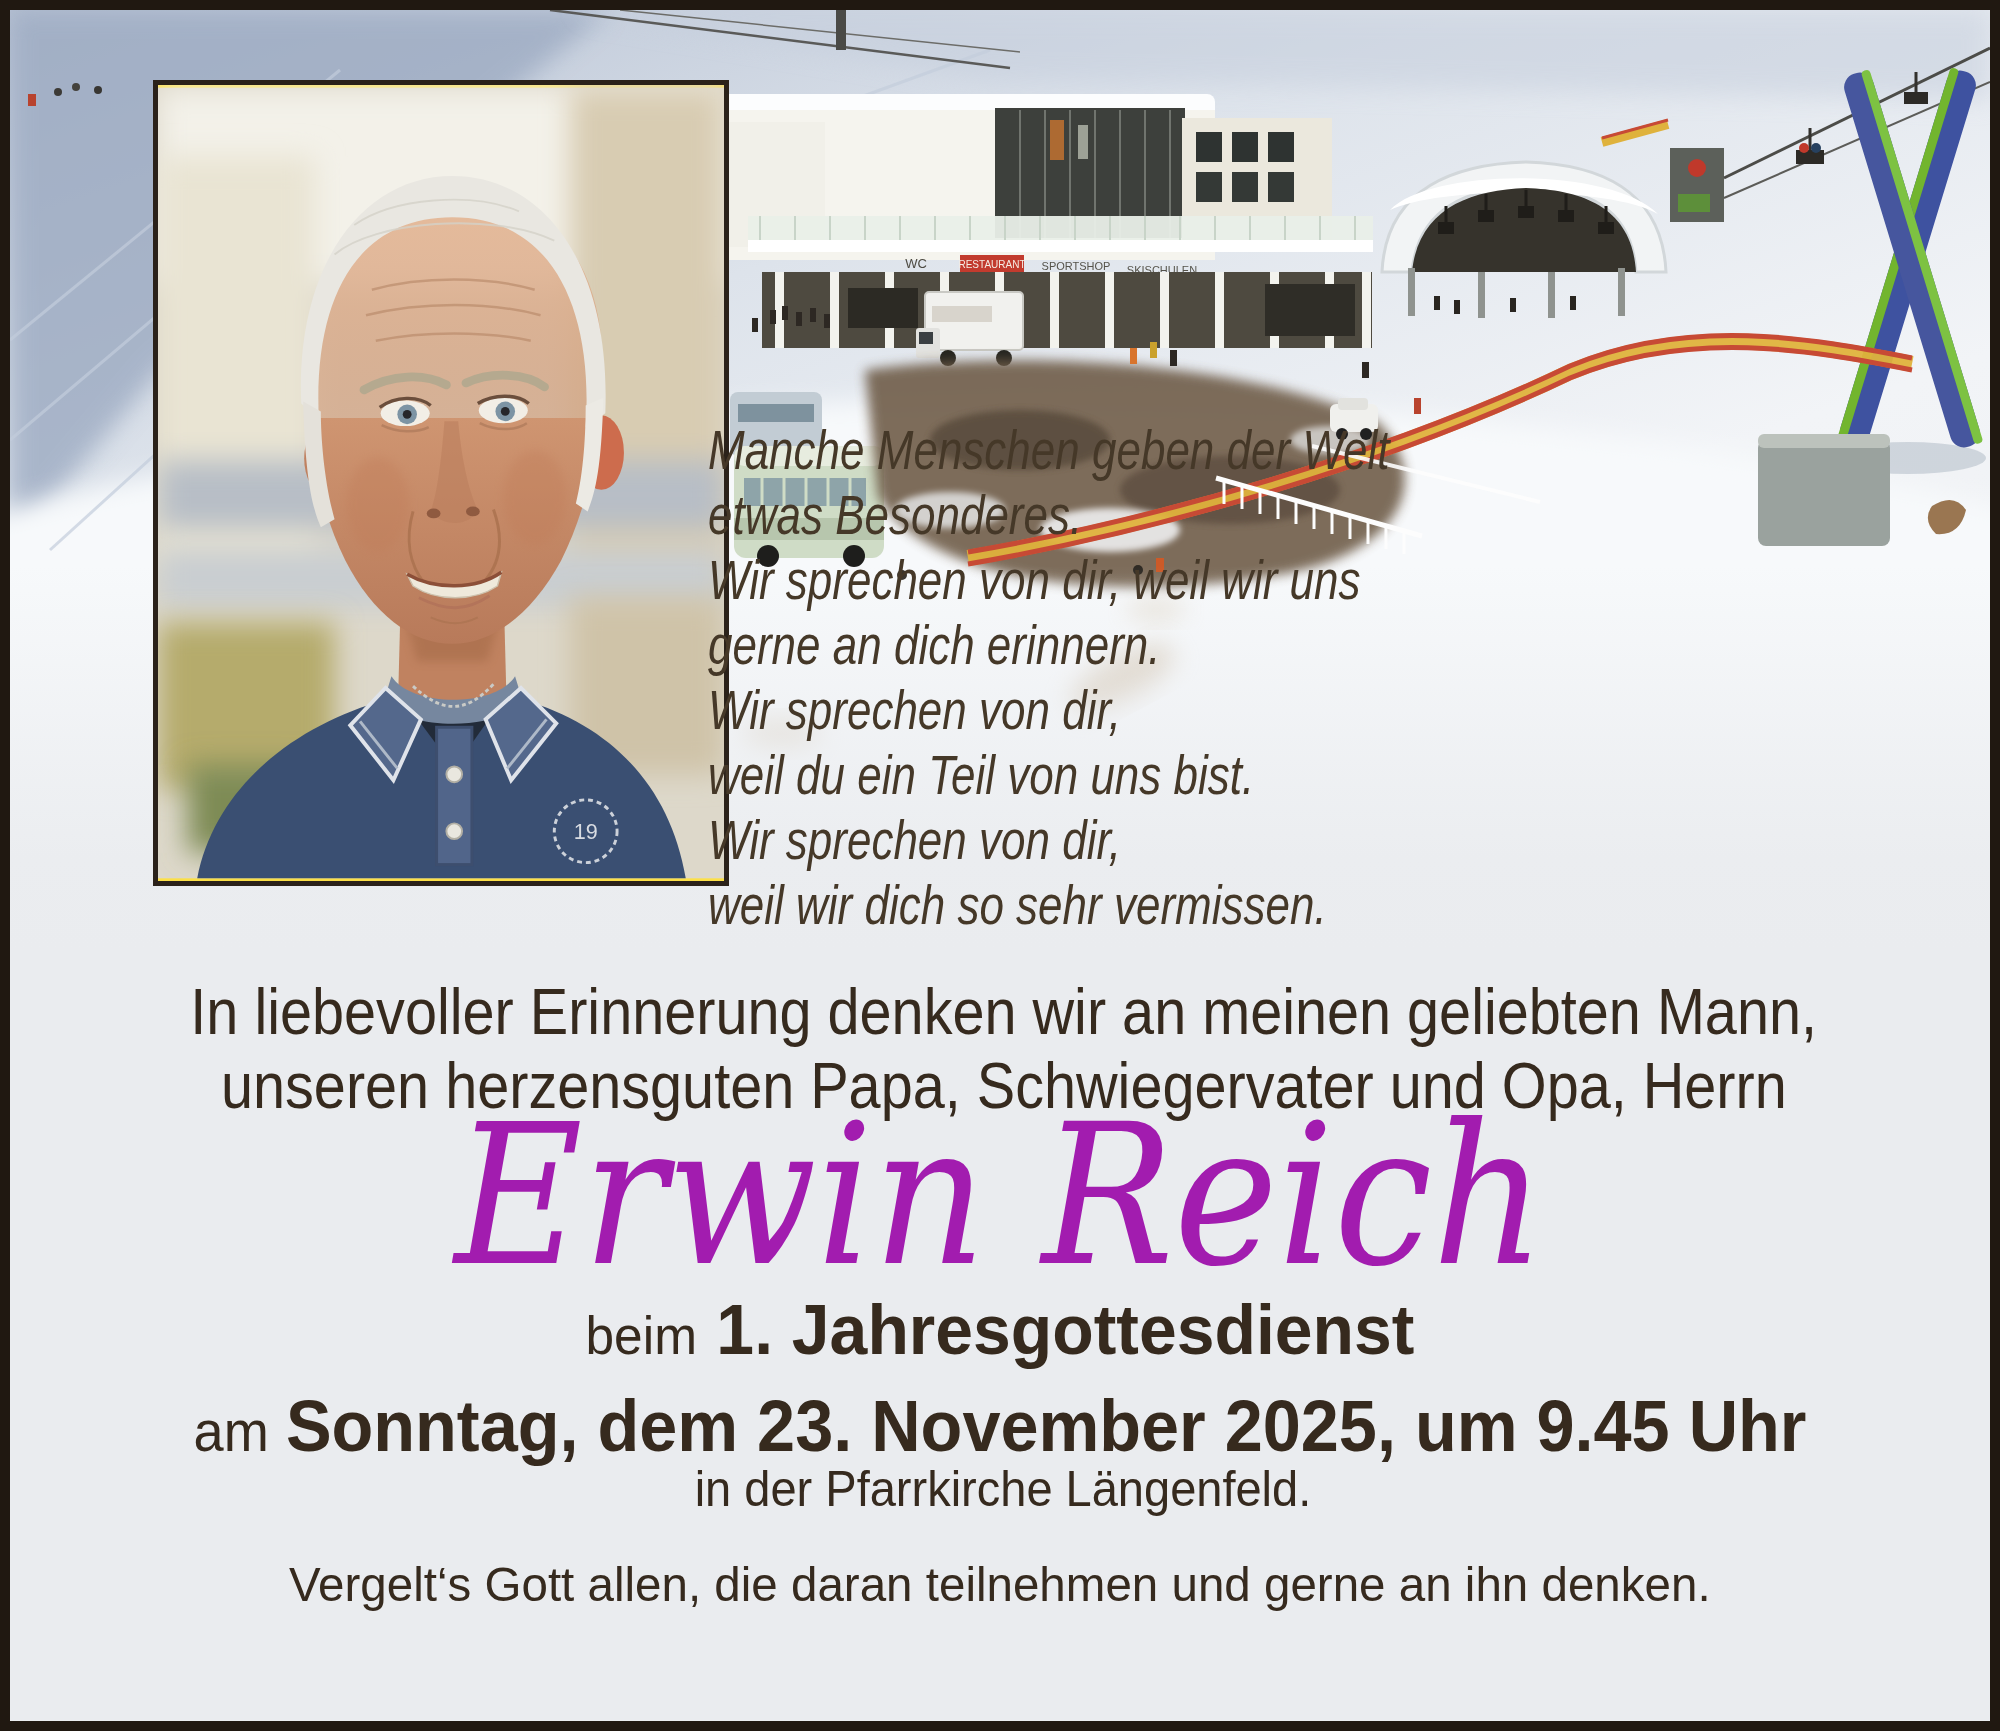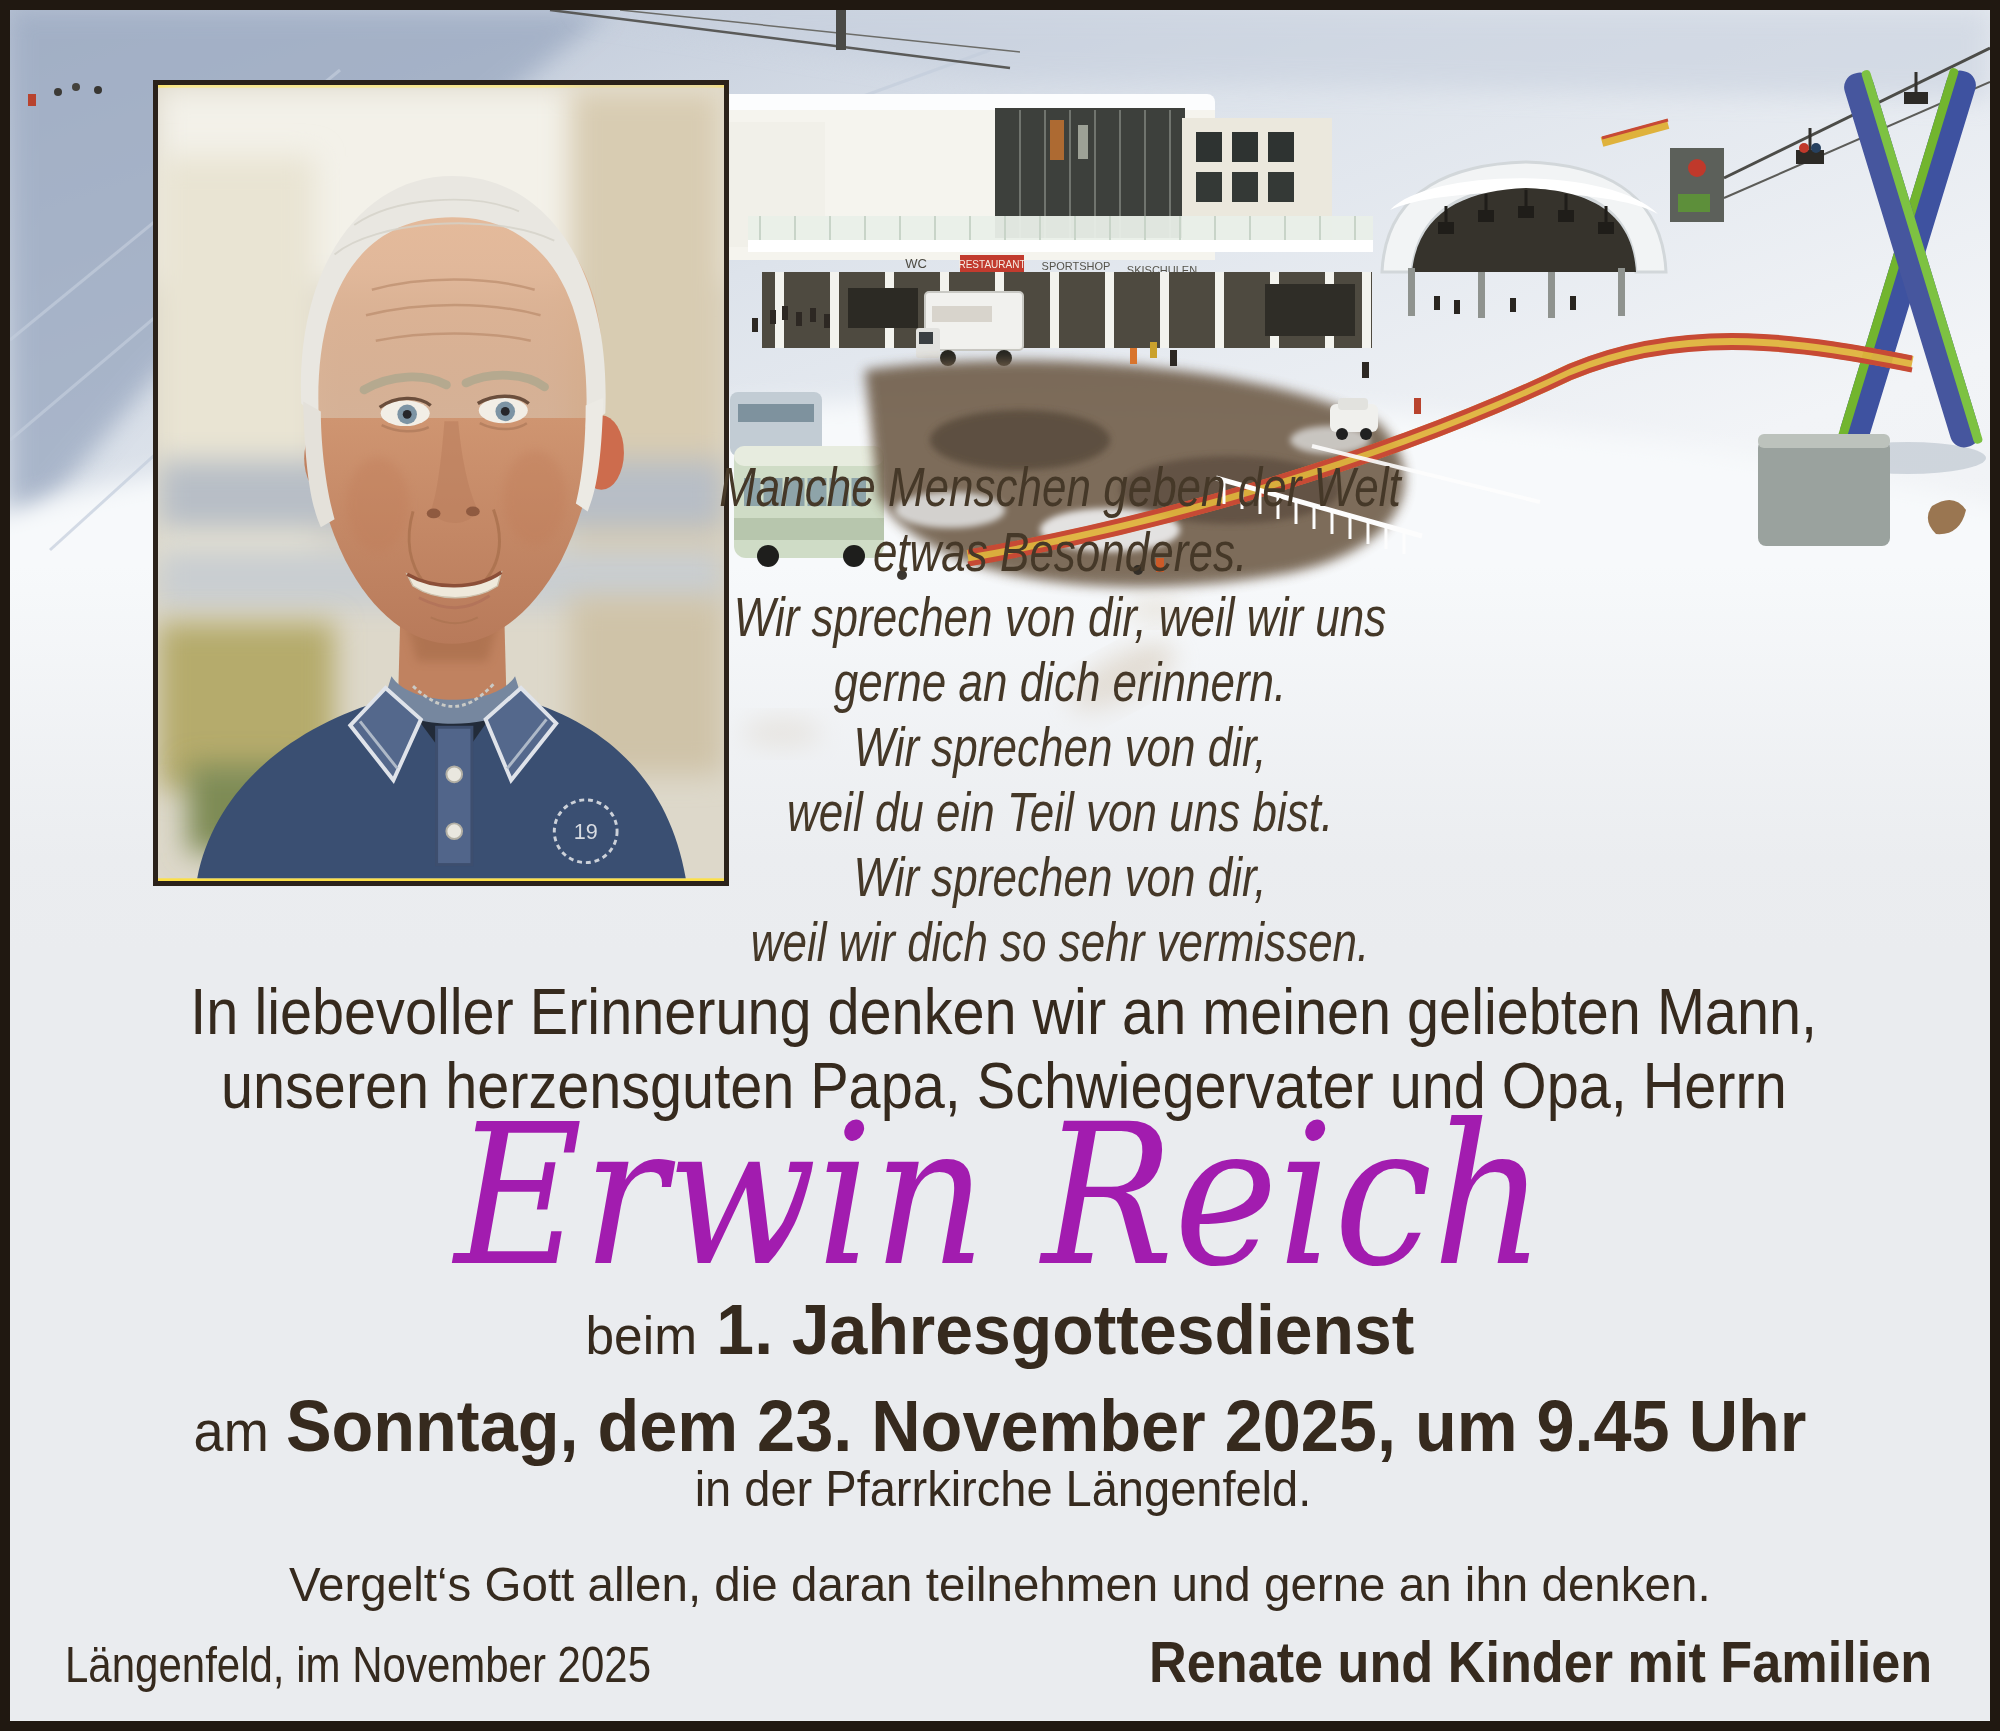--- a/index.html
+++ b/index.html
@@ -26,22 +26,22 @@
   
   .portrait{
     left:143px; top:70px; width:566px; height:796px;
     border:5px solid #2b221a; background:#fde047;
   }
   .portrait svg{display:block;width:100%;height:100%;}
   
   .line{left:0;right:0;text-align:center;line-height:1.08;}
   .sx{display:inline-block;transform-origin:50% 50%;}
   .poem{
-    left:610px; top:408px; width:880px; text-align:center;
-    font-style:italic; font-size:55px; line-height:65px; color:#453828;margin-top:37px;
+    left:610px; top:408px; width:880px; text-align:left;
+    font-style:italic; font-size:55px; line-height:65px; color:#453828;
   }
   .poem .pl{display:block;transform:scaleX(.8);transform-origin:50% 50%;}
   .intro{font-size:64px;margin-left:7px;}
   .intro .sx{transform:scaleX(.9);}
   .name{
     font-family:"DejaVu Serif", serif; font-style:italic;
     font-size:195px; line-height:1; color:#a21caf;
   }
   .name .sx{transform:scaleX(.9);}
   .rowline{display:flex;justify-content:center;align-items:baseline;}
@@ -487,18 +487,14 @@
   </div>
 
   <div class="abs line loc" style="top:1452px">
     <span class="sx">in der Pfarrkirche Längenfeld.</span>
   </div>
 
   <div class="abs line thanks" style="top:1548px">
     <span class="sx">Vergelt‘s Gott allen, die daran teilnehmen und gerne an ihn denken.</span>
   </div>
 
-  <div class="abs bottom-row">
-    <span class="place-date">Längenfeld, im November 2025</span>
-    <span class="signature">Renate und Kinder mit Familien</span>
-  </div>
 
 </div>
 
 </body></html>

